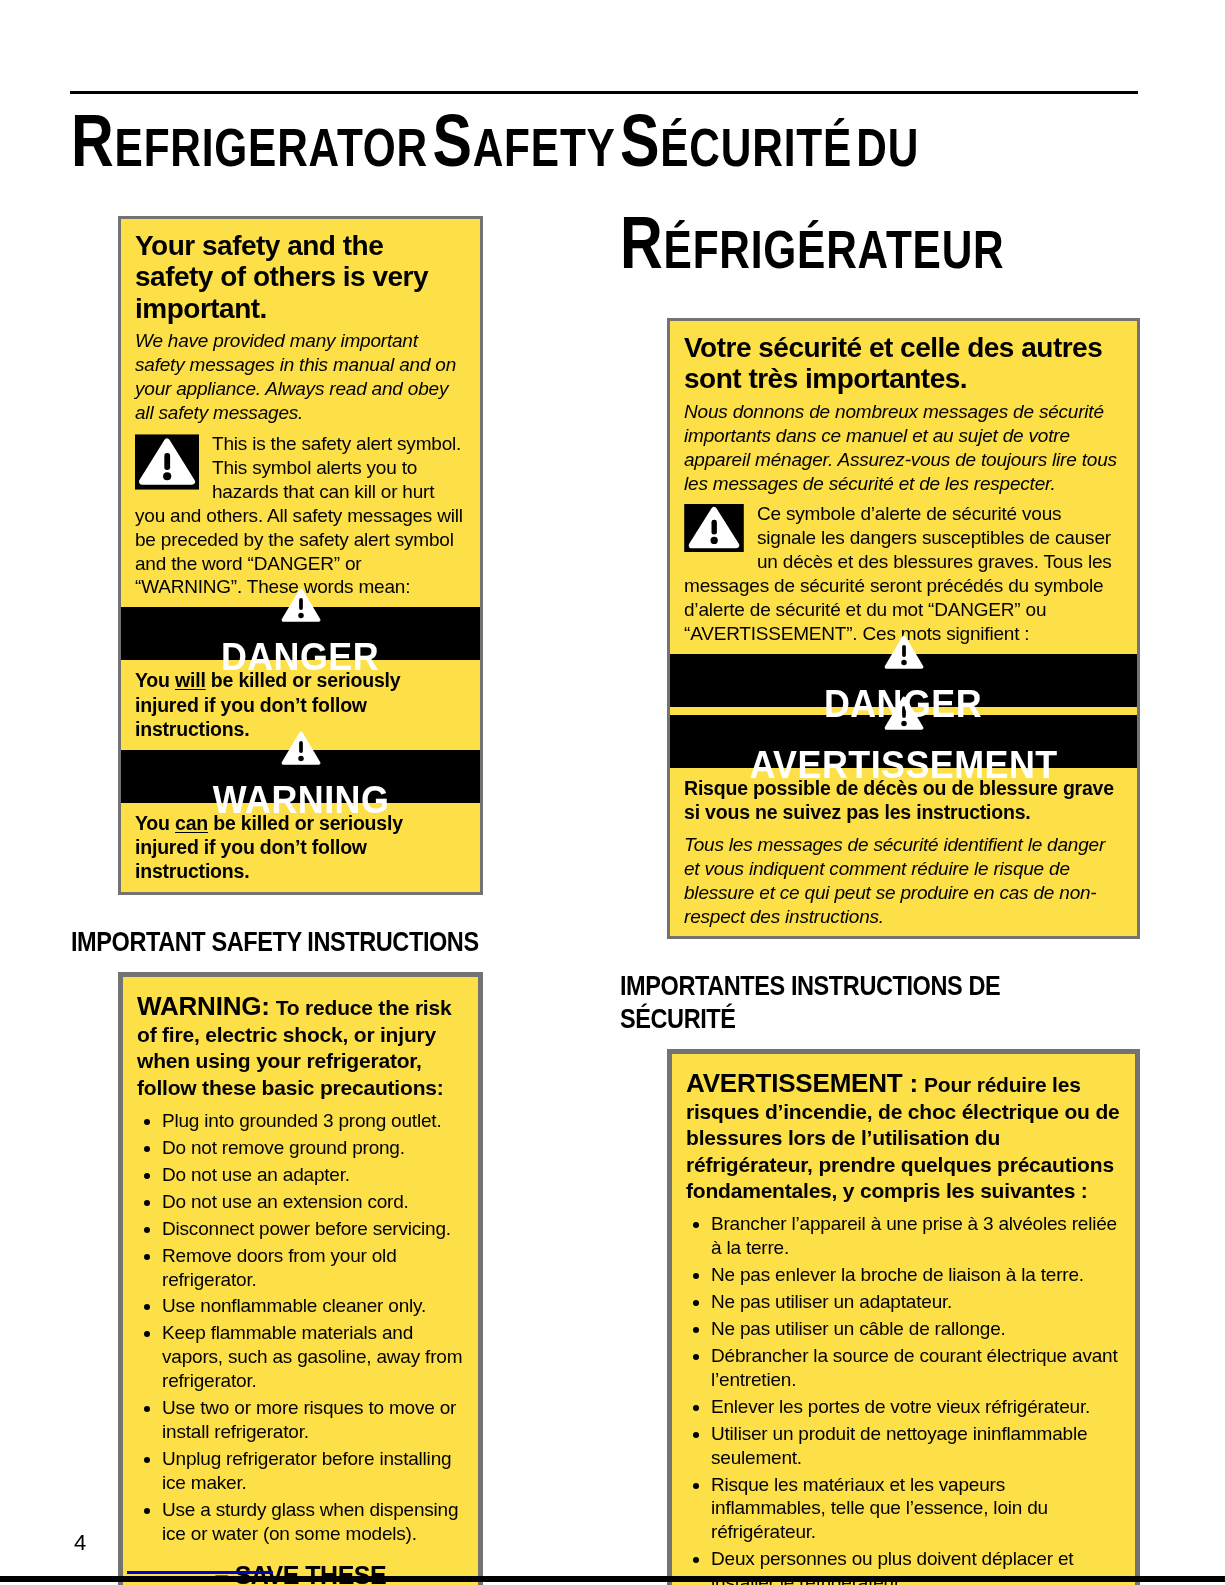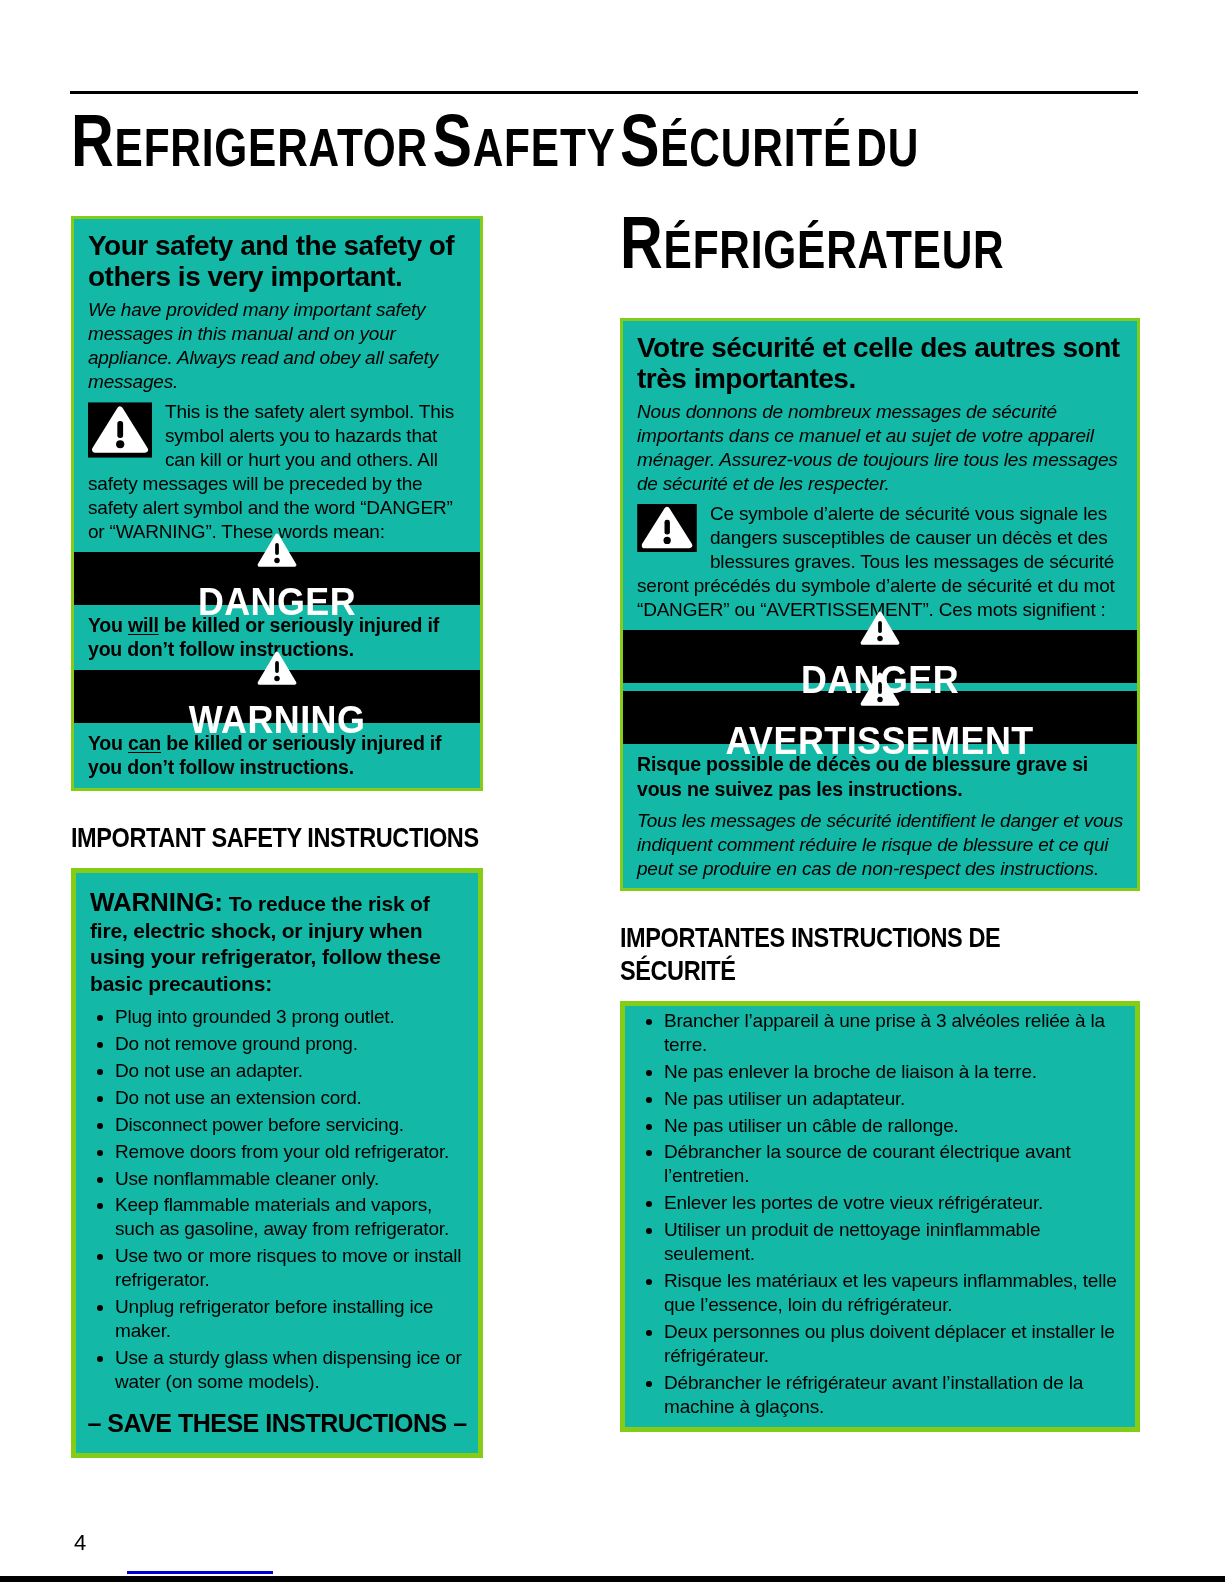--- a/index.html
+++ b/index.html
@@ -14,21 +14,21 @@
   .col-left { left:71px; width:412px; }
   .col-right { left:620px; width:520px; }
 
   .doc-title {
     font-weight:bold; white-space:nowrap; line-height:82px;
     transform:scaleX(0.8); transform-origin:left top; letter-spacing:1px;
   }
   .doc-title .cap { font-size:74px; }
   .doc-title .sc  { font-size:53px; }
 
-  .box { border:3px solid #84cc16; margin-top:14px; background:#14b8a6; }
+  .box { border:3px solid #737373; margin-top:14px; background:#fde047;margin-left:47px; }
   .box.thick { border-width:5px; }
 
   .box h2 { font-size:28px; line-height:1.12; margin:11px 14px 4px; letter-spacing:-0.5px; }
   .box p.body { font-size:19px; line-height:1.26; margin:5px 14px 7px; letter-spacing:-0.2px;font-style:italic; }
 
   .alert-wrap { margin:7px 14px 8px; font-size:19px; line-height:1.26; letter-spacing:-0.2px; }
   .alert-wrap::after { content:""; display:block; clear:both; }
   .alert-icon { float:left; margin:2px 13px 8px 0; }
   .alert-icon svg { display:block; }
 
@@ -172,20 +172,21 @@
         <span class="label">AVERTISSEMENT</span>
       </div>
       <p class="note">Risque possible de décès ou de blessure grave si vous ne suivez pas les instructions.</p>
 
       <p class="body outro">Tous les messages de sécurité identifient le danger et vous indiquent comment réduire le risque de blessure et ce qui peut se produire en cas de non-respect des instructions.</p>
     </div>
 
     <h3 class="section">IMPORTANTES INSTRUCTIONS DE SÉCURITÉ</h3>
 
     <div class="box thick">
+      <p class="lead"><span class="big">AVERTISSEMENT :</span><span>Pour réduire les risques d’incendie, de choc électrique ou de blessures lors de l’utilisation du réfrigérateur, prendre quelques précautions fondamentales, y compris les suivantes :</span></p>
       <ul class="bullets">
           <li>Brancher l’appareil à une prise à 3 alvéoles reliée à la terre.</li>
           <li>Ne pas enlever la broche de liaison à la terre.</li>
           <li>Ne pas utiliser un adaptateur.</li>
           <li>Ne pas utiliser un câble de rallonge.</li>
           <li>Débrancher la source de courant électrique avant l’entretien.</li>
           <li>Enlever les portes de votre vieux réfrigérateur.</li>
           <li>Utiliser un produit de nettoyage ininflammable seulement.</li>
           <li>Risque les matériaux et les vapeurs inflammables, telle que l’essence, loin du réfrigérateur.</li>
           <li>Deux personnes ou plus doivent déplacer et installer le réfrigérateur.</li>

